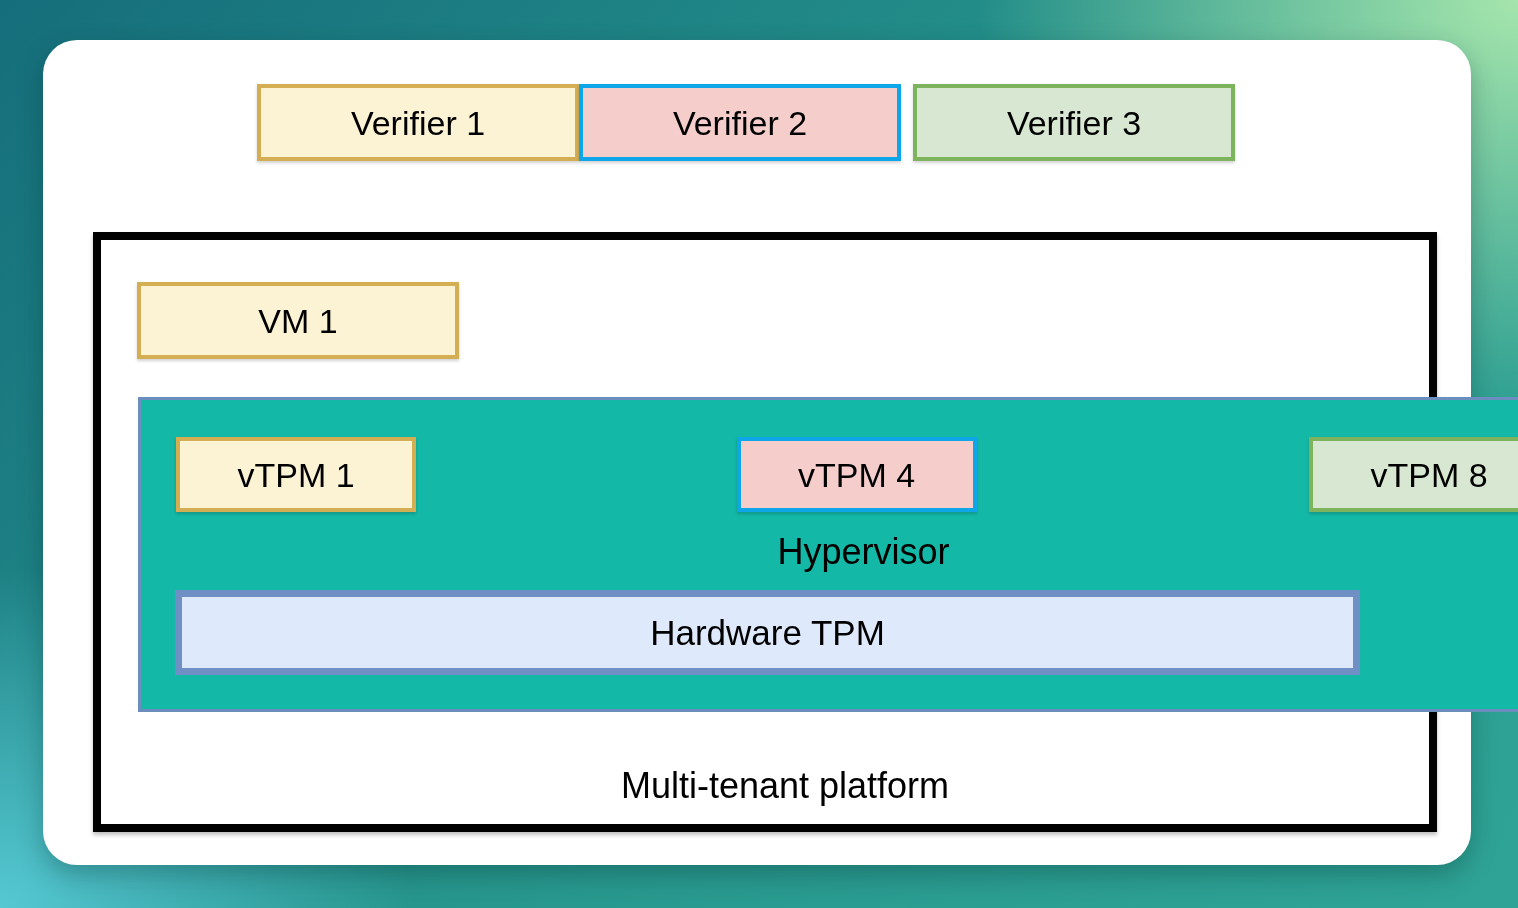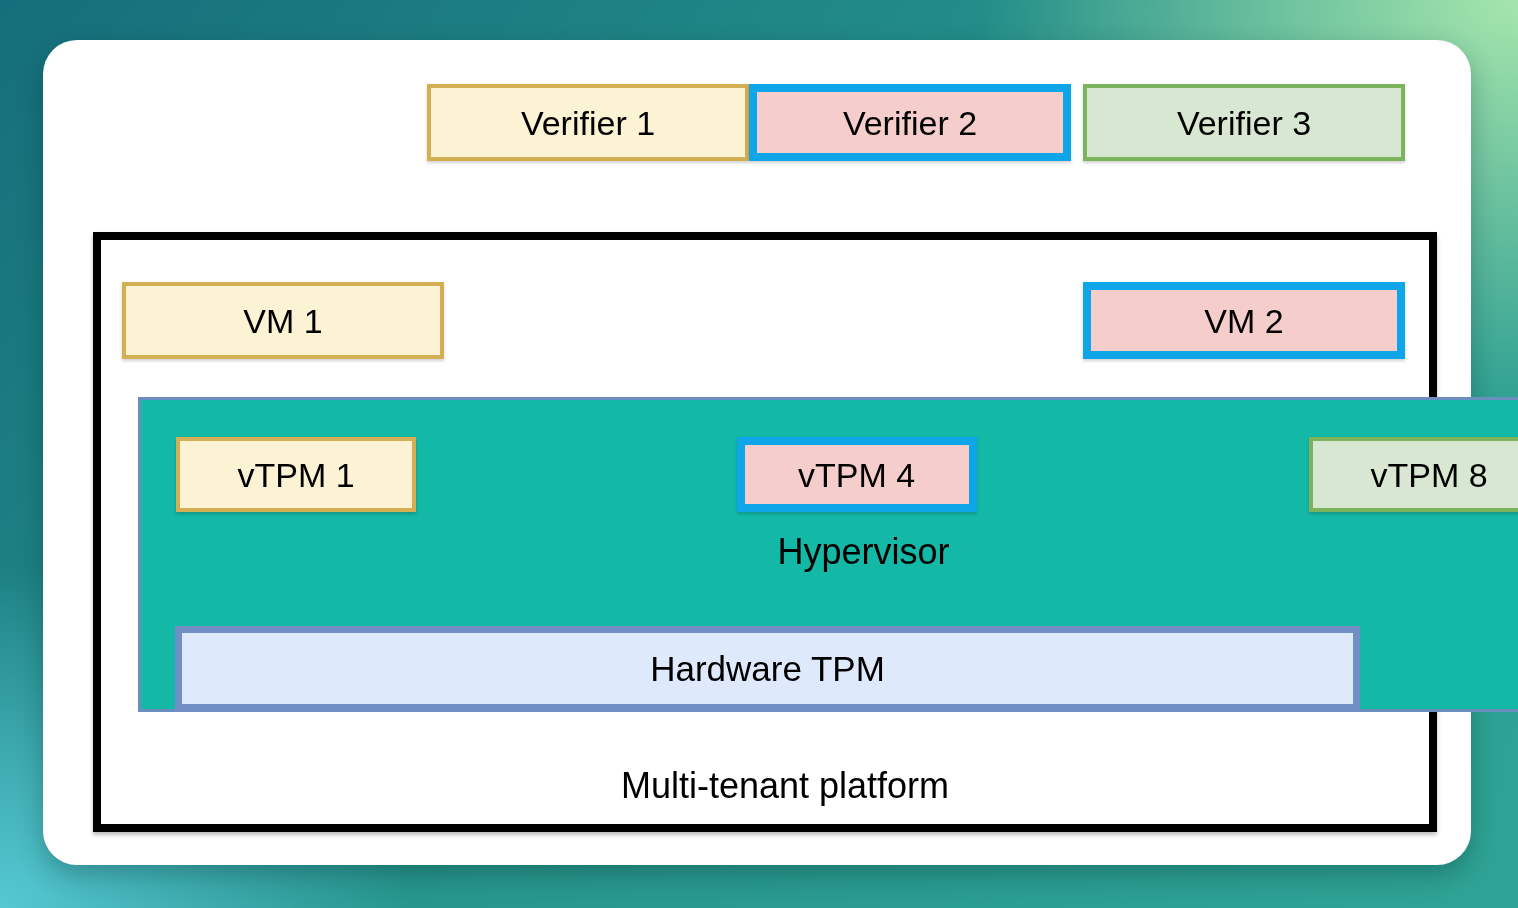--- a/index.html
+++ b/index.html
@@ -35,31 +35,31 @@
     box-sizing: border-box;
     display: flex;
     align-items: center;
     justify-content: center;
     font-size: 34px;
     line-height: 1;
     background: #fff;
     box-shadow: 0 2px 3px rgba(0,0,0,0.18);
   }
   .theme-yellow { background: #fcf2d4; border: 4px solid #d3ae53; }
-  .theme-red    { background: #f5cecb; border: 8px solid #0ea5e9; }
+  .theme-red    { background: #f5cecb; border: 4px solid #0ea5e9; }
   .theme-green  { background: #d8e7d2; border: 4px solid #7db35c; margin-left: 12px; }
 
   .verifier-row {
     position: absolute;
     left: 0;
     top: 44px;
     width: 100%;
     height: 77px;
     display: flex;
-    justify-content: flex-end;
+    justify-content: center;
     box-sizing: border-box;
     padding: 0 66px 0 44px;
   }
   .verifier-row .node, .vm-row .node { width: 322px; height: 77px; }
 
   .platform {
     position: absolute;
     left: 50px;
     top: 192px;
     width: 1344px;
@@ -71,21 +71,21 @@
   }
   .vm-row {
     position: absolute;
     left: 0;
     top: 42px;
     width: 100%;
     height: 77px;
     display: flex;
     justify-content: space-between;
     box-sizing: border-box;
-    padding: 0 24px 0 21px;
+    padding: 0 24px 0 36px;
     gap: 32px;
   }
   .hypervisor {
     position: absolute;
     left: 37px;
     top: 157px;
     width: 1451px;
     height: 315px;
     box-sizing: border-box;
     border: 3px solid #6c8ebf;
@@ -118,21 +118,20 @@
     top: 190px;
     width: 1185px;
     height: 85px;
     box-sizing: border-box;
     border: 7px solid #7090c5;
     background: #dfe9fc;
     display: flex;
     align-items: center;
     justify-content: center;
     font-size: 35px;
-    margin-top: 36px;
   }
   .platform-label {
     position: absolute;
     left: 0;
     bottom: 16px;
     width: 100%;
     text-align: center;
     font-size: 36px;
     line-height: 44px;
     padding-left: 20px;
@@ -155,23 +154,20 @@
         <span>Verifier 3</span>
       </div>
     </div>
 
     <div class="platform">
 
       <div class="vm-row">
         <div class="node theme-yellow">
           <span>VM 1</span>
         </div>
-        <div class="node theme-red">
-          <span>VM 2</span>
-        </div>
       </div>
 
       <div class="hypervisor">
         <div class="vtpm-row">
           <div class="node theme-yellow">
             <span>vTPM 1</span>
           </div>
           <div class="node theme-red">
             <span>vTPM 4</span>
           </div>

